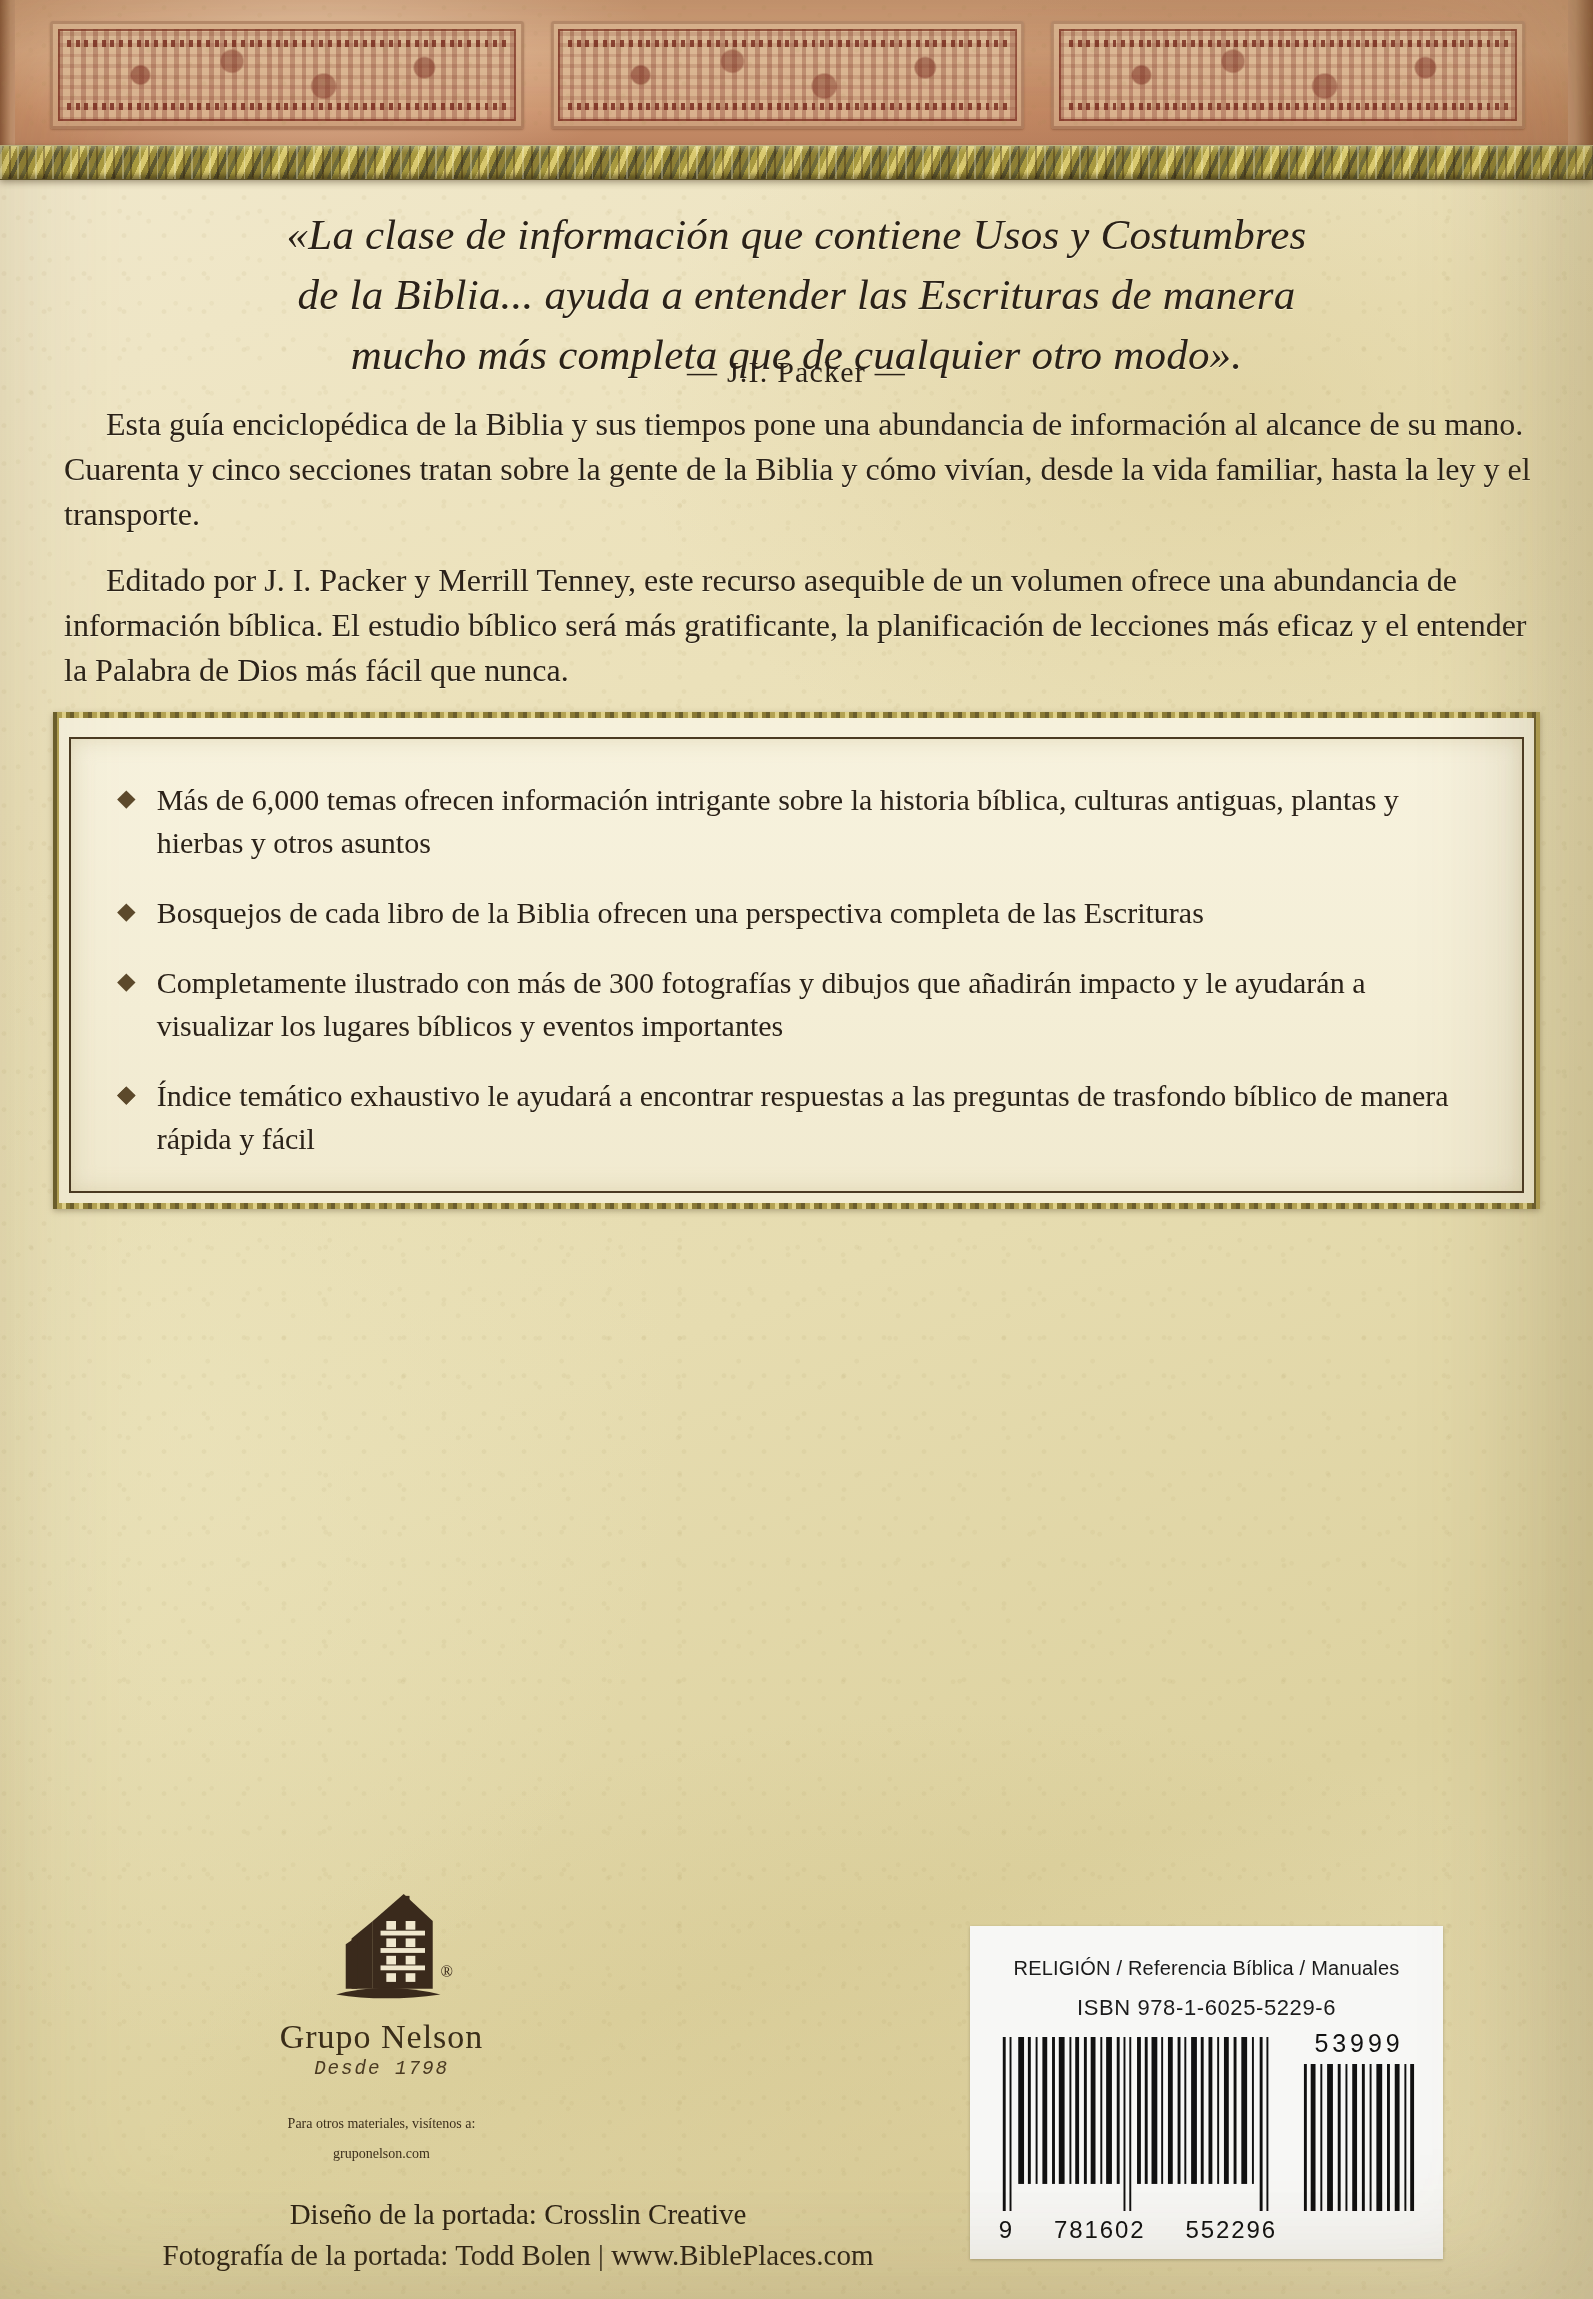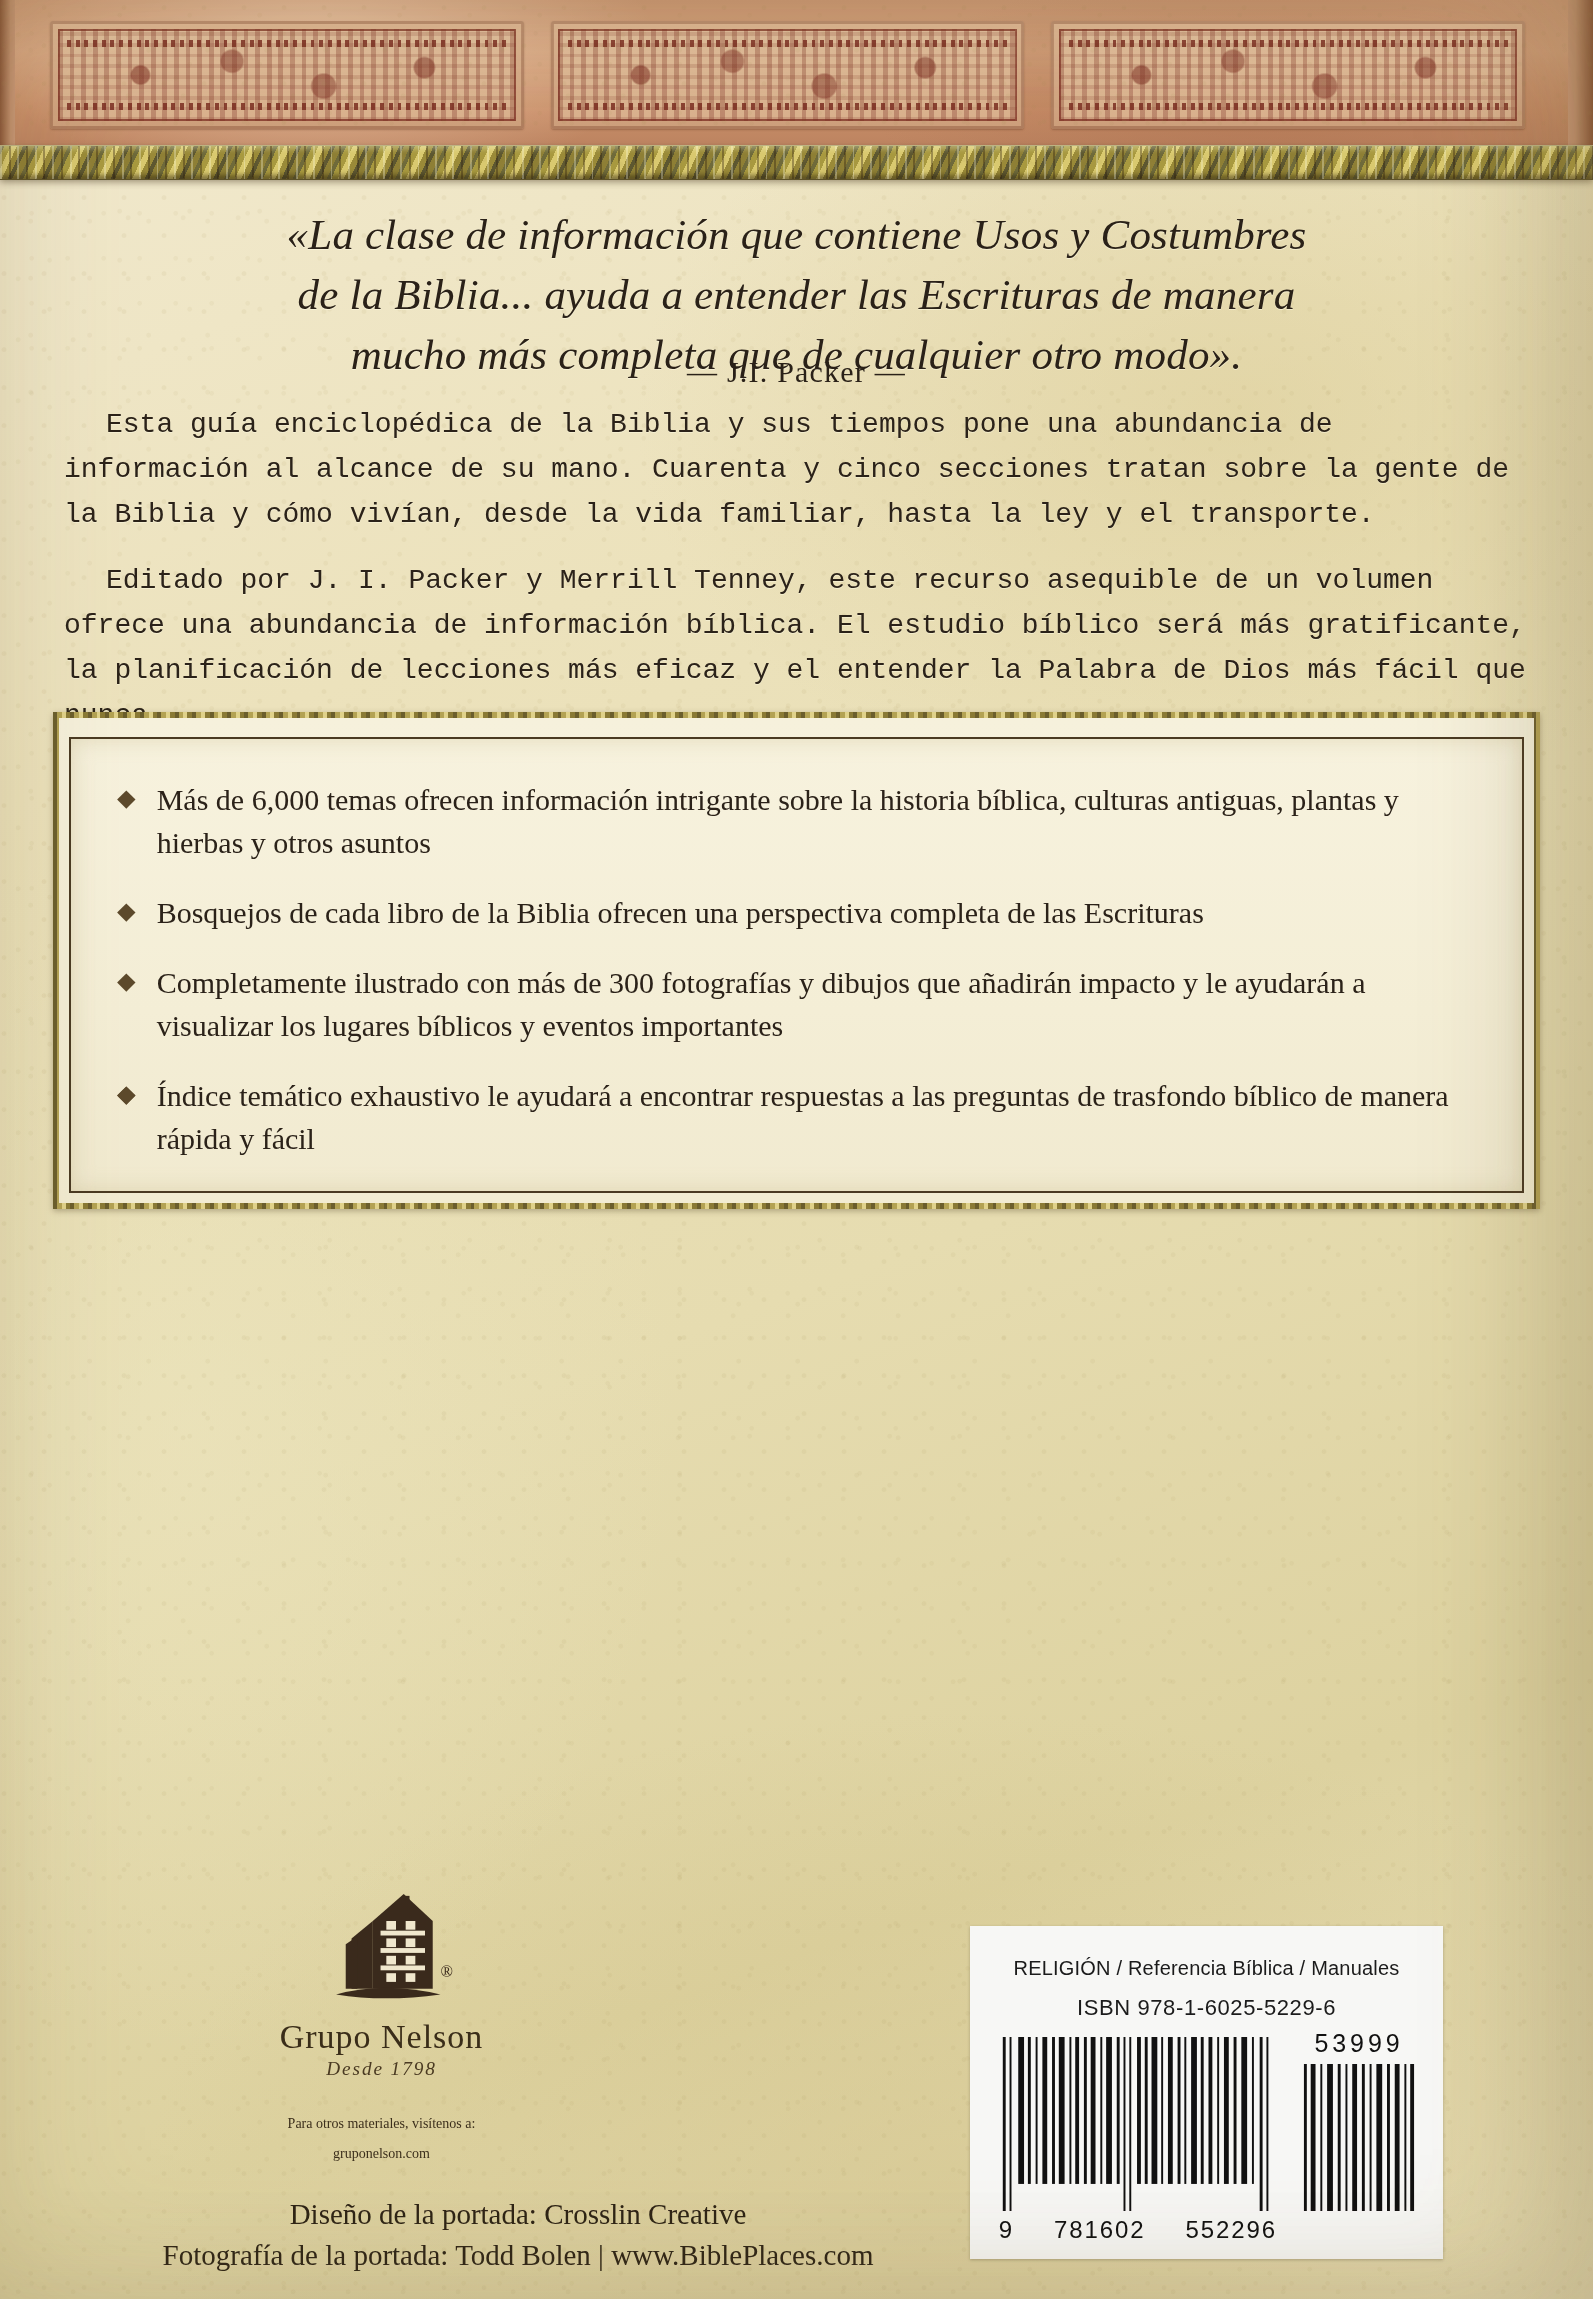--- a/index.html
+++ b/index.html
@@ -94,22 +94,22 @@
   }
   .quote .ln{display:block;}
   .attrib{
     position:absolute;left:0;width:1593px;top:355px;text-align:center;
     font-size:30px;color:#2a2118;font-family:"Liberation Serif", serif;
     letter-spacing:1.2px;
   }
   
   .body{
     position:absolute;left:64px;top:402px;width:1468px;
-    color:#2b2219;font-size:28px;line-height:45px;
-    font-family:Liberation Mono, monospace;
+    color:#2b2219;font-size:32px;line-height:45px;
+    font-family:Liberation Serif, serif;
     text-shadow:0 1px 0 rgba(255,252,230,.45);
   }
   .body p{margin:0 0 21px 0;text-indent:42px;}
   
   .featbox{
     position:absolute;left:53px;top:712px;width:1487px;height:497px;
     box-sizing:border-box;
     border:6.8px solid transparent;
     background:
       linear-gradient(180deg,#f6f1dc,#f2ecd2) padding-box,
@@ -135,21 +135,21 @@
   }
   
   .pub{position:absolute;left:174px;top:1888px;width:415px;text-align:center;}
   .logohouse{margin:0 auto;display:block;}
   .pubname{
     margin-top:5.8px;font-size:34px;letter-spacing:1px;color:#3a2d19;
     font-family:Liberation Serif, serif;
   }
   .pubsince{
     margin-top:1.9px;font-size:19.3px;font-style:italic;letter-spacing:1.9px;color:#4a3a22;
-    font-family:Liberation Serif, serif;
+    font-family:Liberation Mono, monospace;
   }
   .pubvisit{margin-top:29px;font-size:14px;color:#3c2f1c;line-height:30px;
     font-family:"Liberation Serif", serif;}
   
   .credits{
     position:absolute;left:35px;top:2194px;width:966px;text-align:center;
     color:#2e2416;font-size:29px;line-height:41px;
     font-family:"Liberation Serif", serif;
   }
   

